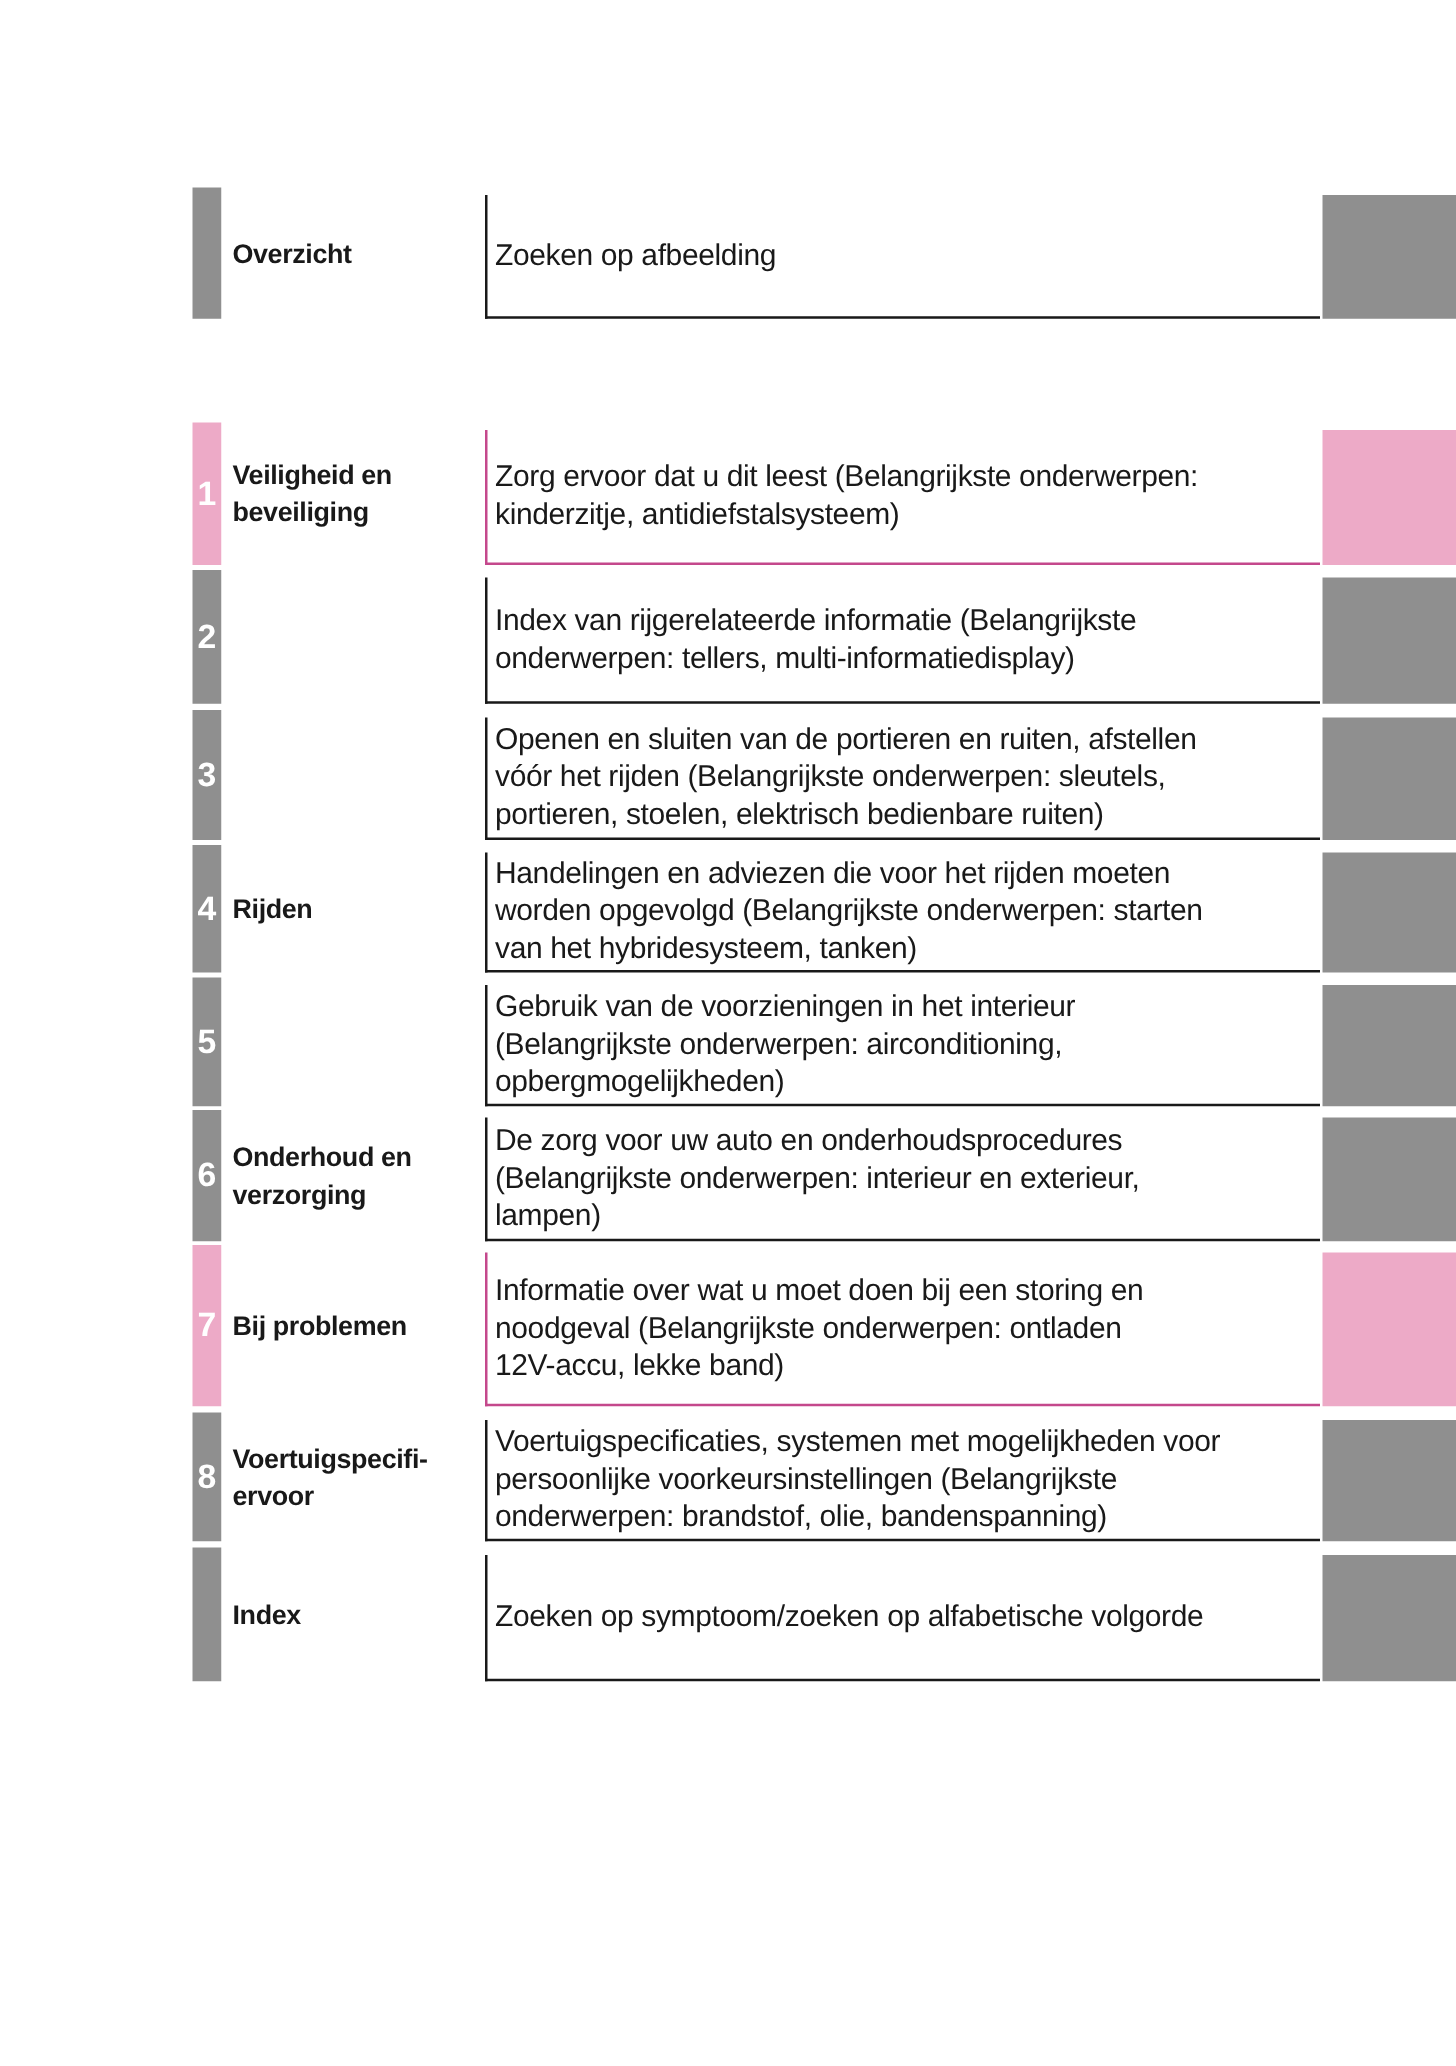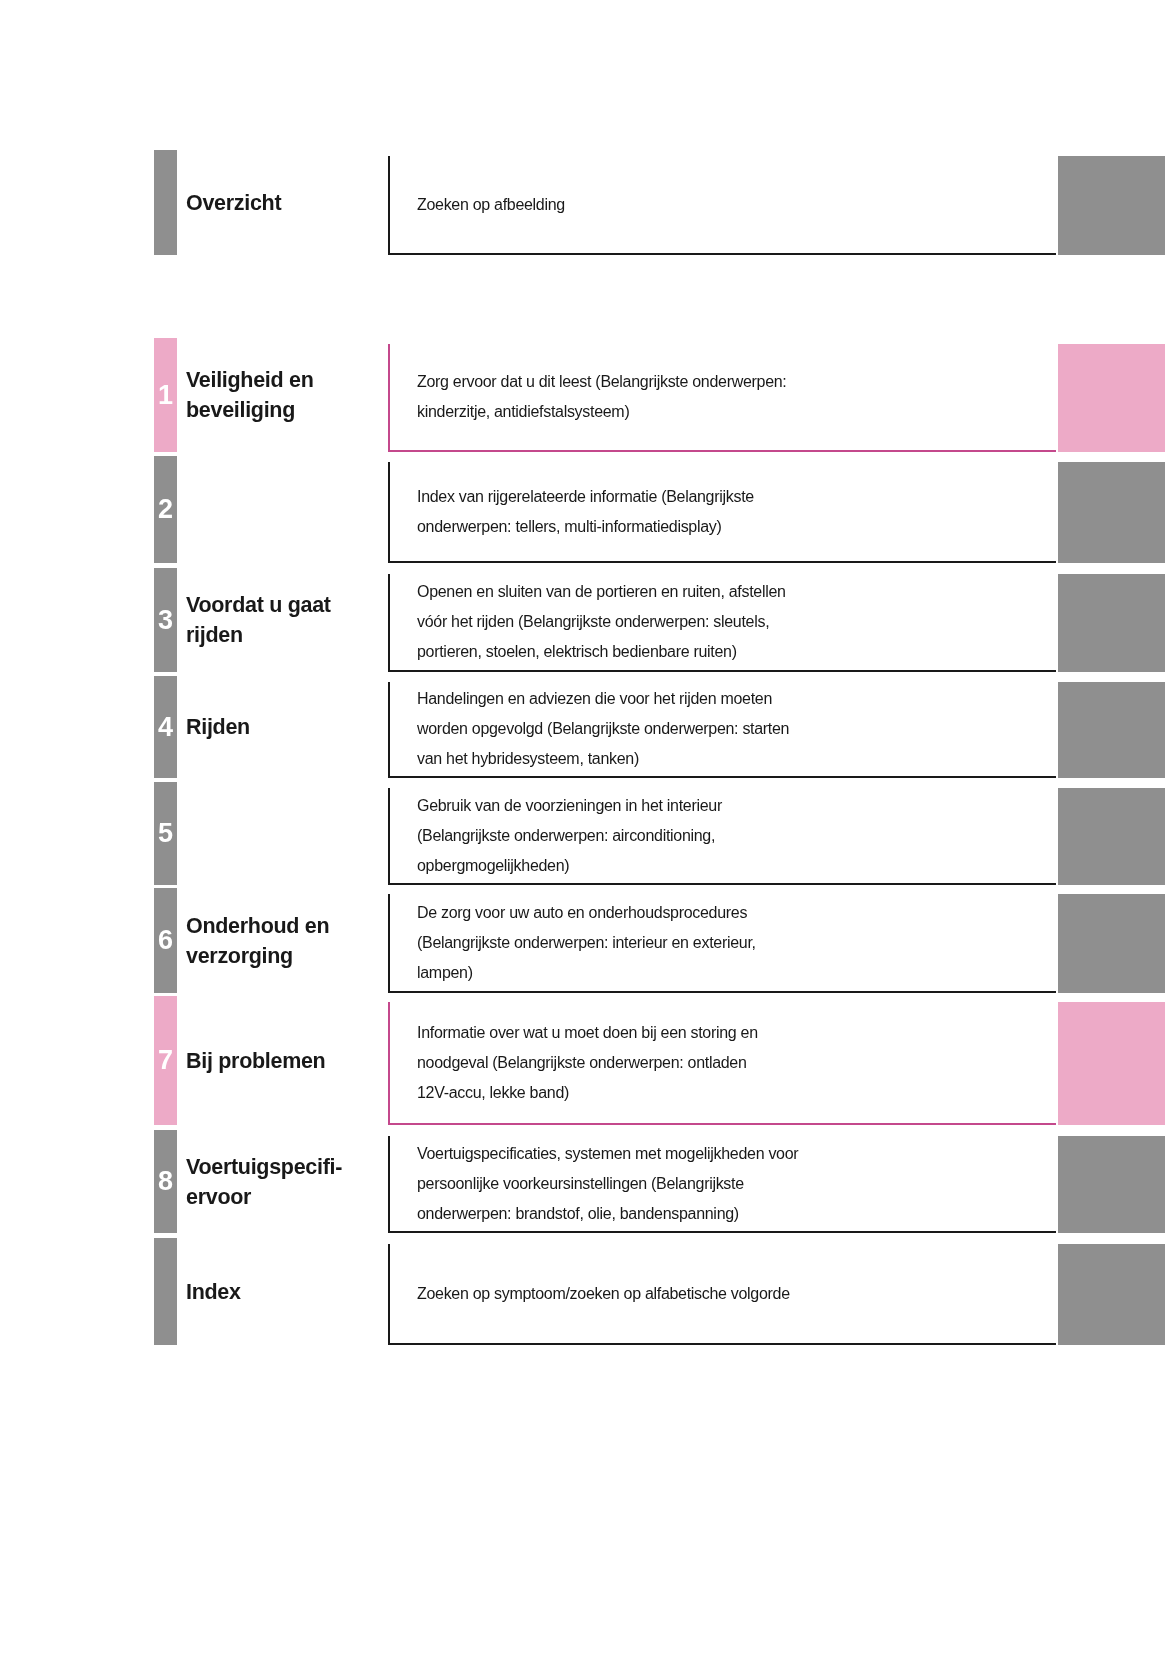--- a/index.html
+++ b/index.html
@@ -23,22 +23,22 @@
     display:flex;align-items:center;
     font-weight:bold;font-size:21.5px;line-height:30px;
     white-space:pre-line;letter-spacing:-0.3px;
   }
   .descbox{
     position:absolute;left:234px;top:6px;bottom:0;width:668px;
     box-sizing:border-box;
     display:flex;align-items:center;
   }
   .desc{
-    padding-left:27px;
-    font-size:16px;line-height:30px;
+    padding-left:6px;
+    font-size:24px;line-height:30px;
     white-space:pre-line;letter-spacing:-0.3px;
   }
   .rightblock{position:absolute;left:904px;top:6px;bottom:0;width:143px;}
   
   .row.gray .numblock, .row.gray .rightblock{background:var(--gray);}
   .row.pink .numblock, .row.pink .rightblock{background:var(--pink);}
   .row.gray .descbox{border-left:2.5px solid var(--line);border-bottom:2px solid var(--line);}
   .row.pink .descbox{border-left:2.5px solid var(--pink-accent);border-bottom:2px solid var(--pink-accent);}
   .footer{
     position:absolute;left:131px;top:1488px;
@@ -80,22 +80,20 @@
     <div class="descbox">
       <div class="desc">Index van rijgerelateerde informatie (Belangrijkste
 onderwerpen: tellers, multi-informatiedisplay)</div>
     </div>
     <div class="rightblock"></div>
   </div>
       <div class="row gray" style="top: 568px; height: 104px;">
     <div class="numblock">
       <span>3</span>
     </div>
-    <div class="title">Voordat u gaat
-rijden</div>
     <div class="descbox">
       <div class="desc">Openen en sluiten van de portieren en ruiten, afstellen
 vóór het rijden (Belangrijkste onderwerpen: sleutels,
 portieren, stoelen, elektrisch bedienbare ruiten)</div>
     </div>
     <div class="rightblock"></div>
   </div>
       <div class="row gray" style="top: 676px; height: 102px;">
     <div class="numblock">
       <span>4</span>

